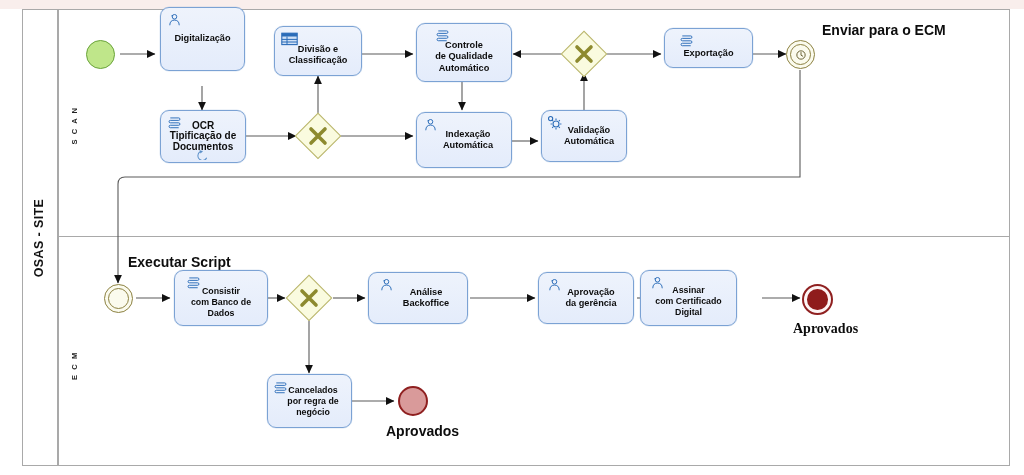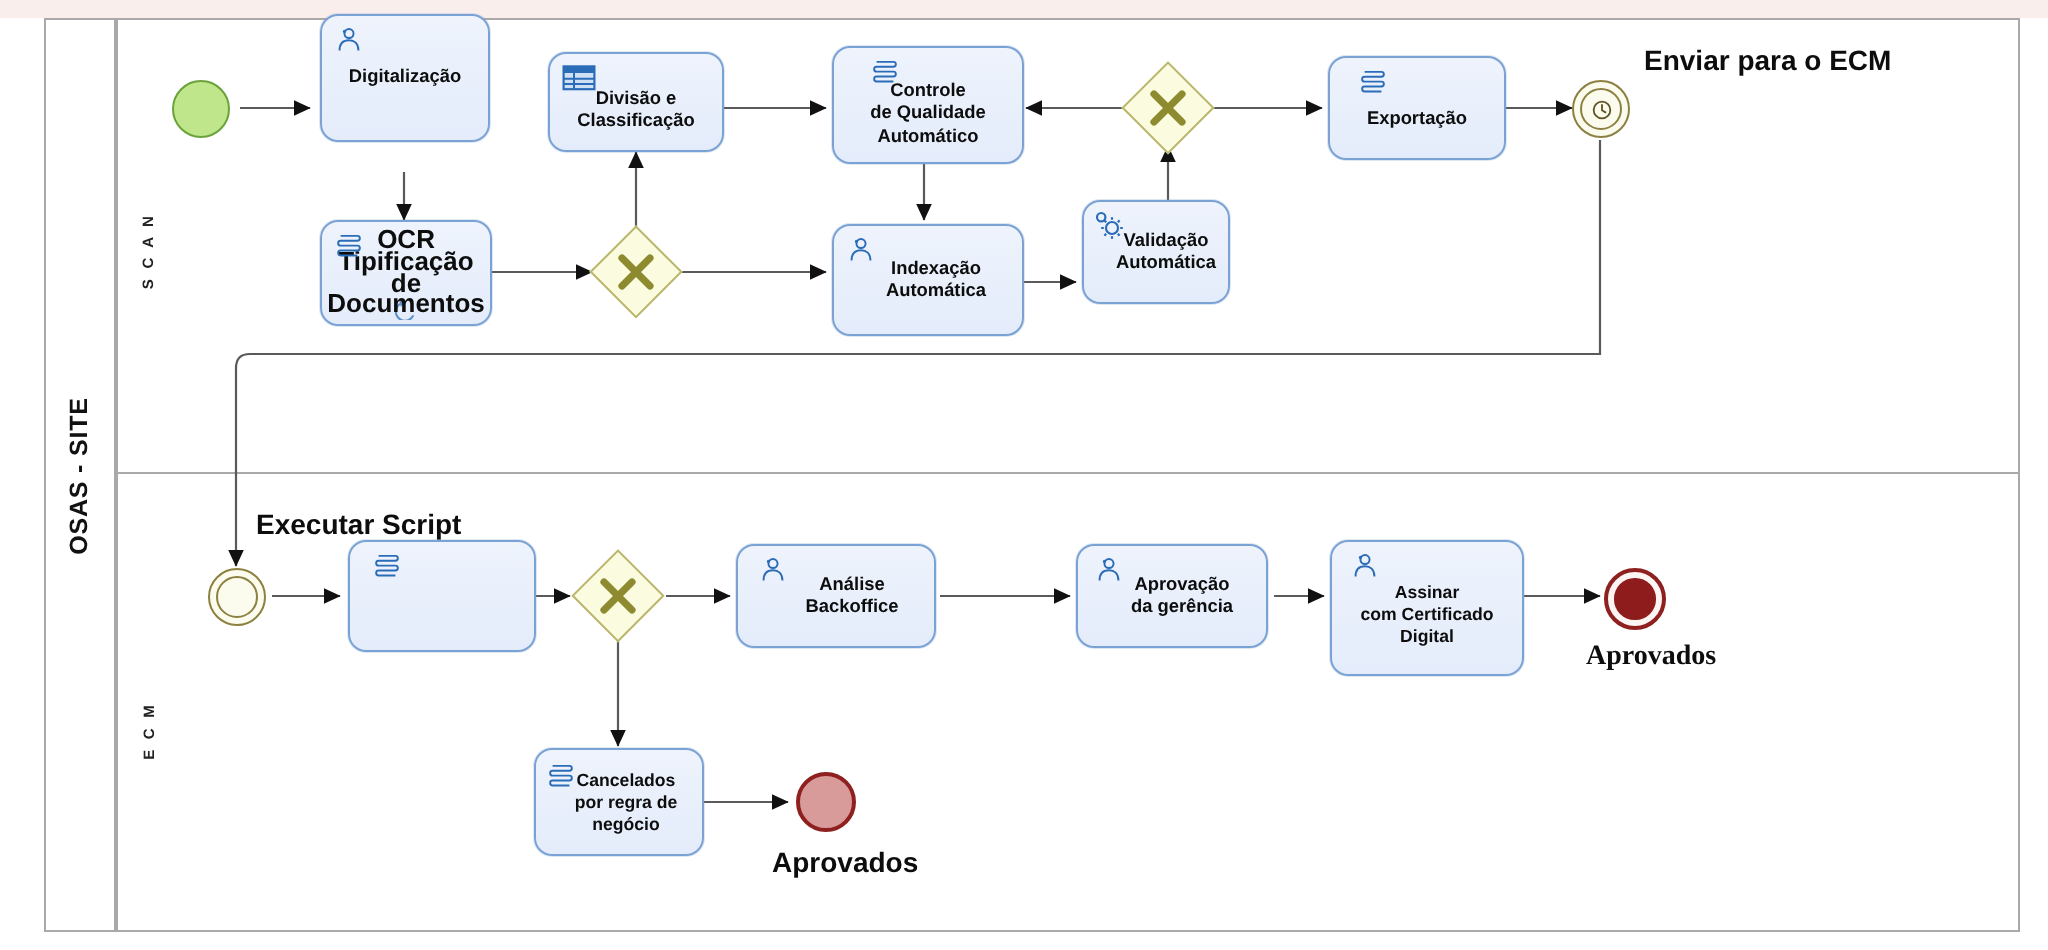--- a/index.html
+++ b/index.html
@@ -198,21 +198,21 @@
       <path d="M2.6,14 C2.6,9.8 5,8.1 8,8.1 C11,8.1 13.4,9.8 13.4,14" fill="none" stroke="#2b6cb8" stroke-width="1.1"></path>
       <circle cx="5.4" cy="3.1" r="0.9" fill="#2b6cb8"></circle>
     </svg>
     <div class="tlabel">Digitalização</div>
   </div>
 
   <div class="task" style="left:160px;top:110px;width:86px;height:53px;">
     <svg class="ticon" viewBox="0 0 16 16">
       <path d="M3.2,2.2 h9.6 a1.4,1.4 0 0 1 0,2.8 h-9.6 a1.4,1.4 0 0 0 0,2.8 h9.6 a1.4,1.4 0 0 1 0,2.8 h-9.6 a1.4,1.4 0 0 0 0,2.8 h9.6" fill="none" stroke="#2b6cb8" stroke-width="1.1" stroke-linejoin="round"></path>
     </svg>
-    <div class="tlabel" style="font-size:13px;line-height:10.6px;">OCR
+    <div class="tlabel" style="font-size:10px;line-height:10.6px;">OCR
 Tipificação de
 Documentos</div>
     <svg class="loopmark" viewBox="0 0 14 12">
       <path d="M11,9.5 A5,5 0 1 1 6.3,2.4" fill="none" stroke="#5a8fc8" stroke-width="1.1"></path>
       <path d="M3.2,1.2 L6.8,2.6 L4.2,4.8 z" fill="#5a8fc8"></path>
     </svg>
   </div>
 
   <div class="gw" style="left:296px;top:114px;width:44px;height:44px;">
     <div class="diam"></div>
@@ -243,42 +243,42 @@
   <div class="task" style="left:416px;top:112px;width:96px;height:56px;">
     <svg class="ticon" viewBox="0 0 16 16">
       <circle cx="8" cy="4.3" r="2.6" fill="none" stroke="#2b6cb8" stroke-width="1.1"></circle>
       <path d="M2.6,14 C2.6,9.8 5,8.1 8,8.1 C11,8.1 13.4,9.8 13.4,14" fill="none" stroke="#2b6cb8" stroke-width="1.1"></path>
       <circle cx="5.4" cy="3.1" r="0.9" fill="#2b6cb8"></circle>
     </svg>
     <div class="tlabel" style="padding-left:8px;">Indexação
 Automática</div>
   </div>
 
-  <div class="task" style="left:541px;top:100px;width:74px;height:52px;">
+  <div class="task" style="left:541px;top:110px;width:86px;height:52px;">
     <svg class="ticon" style="width:18px;height:18px;left:4px;top:3px;" viewBox="0 0 18 18">
       <g fill="none" stroke="#2b6cb8" stroke-width="1.1">
         <circle cx="10" cy="10" r="3"></circle>
         <path d="M10,4.6 v1.3 M10,14.1 v1.3 M4.6,10 h1.3 M14.1,10 h1.3
                  M6.2,6.2 l0.9,0.9 M12.9,12.9 l0.9,0.9
                  M13.8,6.2 l-0.9,0.9 M7.1,12.9 l-0.9,0.9"></path>
         <circle cx="4.6" cy="4.6" r="2.1"></circle>
       </g>
     </svg>
     <div class="tlabel" style="padding-left:10px;">Validação
 Automática</div>
   </div>
 
   <div class="gw" style="left:562px;top:32px;width:44px;height:44px;">
     <div class="diam"></div>
     <svg class="xmark" viewBox="0 0 44 44">
       <path d="M15,15 L29,29 M29,15 L15,29" stroke="#8d8a2f" stroke-width="3.6" stroke-linecap="round"></path>
     </svg>
   </div>
 
-  <div class="task" style="left:664px;top:28px;width:89px;height:52px;">
+  <div class="task" style="left:664px;top:28px;width:89px;height:40px;">
     <svg class="ticon" style="left:14px;" viewBox="0 0 16 16">
       <path d="M3.2,2.2 h9.6 a1.4,1.4 0 0 1 0,2.8 h-9.6 a1.4,1.4 0 0 0 0,2.8 h9.6 a1.4,1.4 0 0 1 0,2.8 h-9.6 a1.4,1.4 0 0 0 0,2.8 h9.6" fill="none" stroke="#2b6cb8" stroke-width="1.1" stroke-linejoin="round"></path>
     </svg>
     <div class="tlabel" style="padding-top:11px;">Exportação</div>
   </div>
 
   <div class="event ev-inter" style="left:786px;top:40px;width:29px;height:29px;">
     <div class="ring"></div>
     <svg class="clock" viewBox="0 0 12 12">
       <circle cx="6" cy="6" r="5" fill="none" stroke="#5e5526" stroke-width="1.1"></circle>
@@ -289,20 +289,23 @@
 
   <div class="event ev-inter" style="left:104px;top:284px;width:29px;height:29px;">
     <div class="ring"></div>
   </div>
   <div class="flabel" style="left:128px;top:257px;">Executar Script</div>
 
   <div class="task" style="left:174px;top:270px;width:94px;height:56px;">
     <svg class="ticon" style="left:11px;" viewBox="0 0 16 16">
       <path d="M3.2,2.2 h9.6 a1.4,1.4 0 0 1 0,2.8 h-9.6 a1.4,1.4 0 0 0 0,2.8 h9.6 a1.4,1.4 0 0 1 0,2.8 h-9.6 a1.4,1.4 0 0 0 0,2.8 h9.6" fill="none" stroke="#2b6cb8" stroke-width="1.1" stroke-linejoin="round"></path>
     </svg>
+    <div class="tlabel" style="padding-top:8px;font-size:8.8px;line-height:11px;">Consistir
+com Banco de
+Dados</div>
   </div>
 
   <div class="gw" style="left:287px;top:276px;width:44px;height:44px;">
     <div class="diam"></div>
     <svg class="xmark" viewBox="0 0 44 44">
       <path d="M15,15 L29,29 M29,15 L15,29" stroke="#8d8a2f" stroke-width="3.6" stroke-linecap="round"></path>
     </svg>
   </div>
 
   <div class="task" style="left:538px;top:272px;width:96px;height:52px;">
@@ -318,21 +321,21 @@
   <div class="task" style="left:368px;top:272px;width:100px;height:52px;">
     <svg class="ticon" style="left:10px;" viewBox="0 0 16 16">
       <circle cx="8" cy="4.3" r="2.6" fill="none" stroke="#2b6cb8" stroke-width="1.1"></circle>
       <path d="M2.6,14 C2.6,9.8 5,8.1 8,8.1 C11,8.1 13.4,9.8 13.4,14" fill="none" stroke="#2b6cb8" stroke-width="1.1"></path>
       <circle cx="5.4" cy="3.1" r="0.9" fill="#2b6cb8"></circle>
     </svg>
     <div class="tlabel" style="padding-left:16px;">Análise
 Backoffice</div>
   </div>
 
-  <div class="task" style="left:665px;top:270px;width:97px;height:68px;">
+  <div class="task" style="left:640px;top:270px;width:97px;height:56px;">
     <svg class="ticon" style="left:9px;" viewBox="0 0 16 16">
       <circle cx="8" cy="4.3" r="2.6" fill="none" stroke="#2b6cb8" stroke-width="1.1"></circle>
       <path d="M2.6,14 C2.6,9.8 5,8.1 8,8.1 C11,8.1 13.4,9.8 13.4,14" fill="none" stroke="#2b6cb8" stroke-width="1.1"></path>
       <circle cx="5.4" cy="3.1" r="0.9" fill="#2b6cb8"></circle>
     </svg>
     <div class="tlabel" style="padding-top:7px;font-size:8.8px;line-height:11px;">Assinar
 com Certificado
 Digital</div>
   </div>
 

